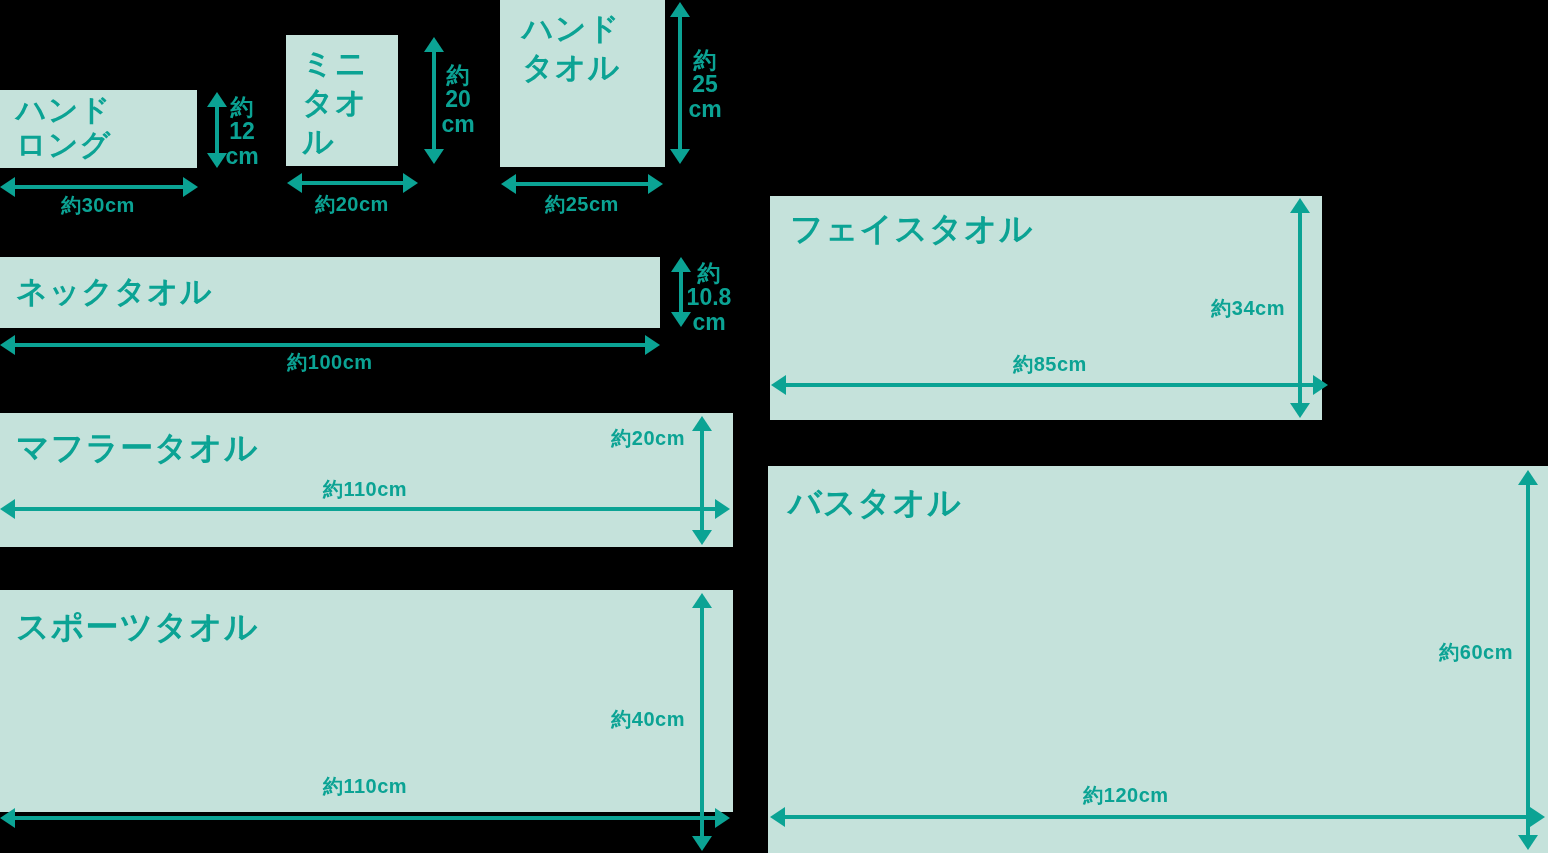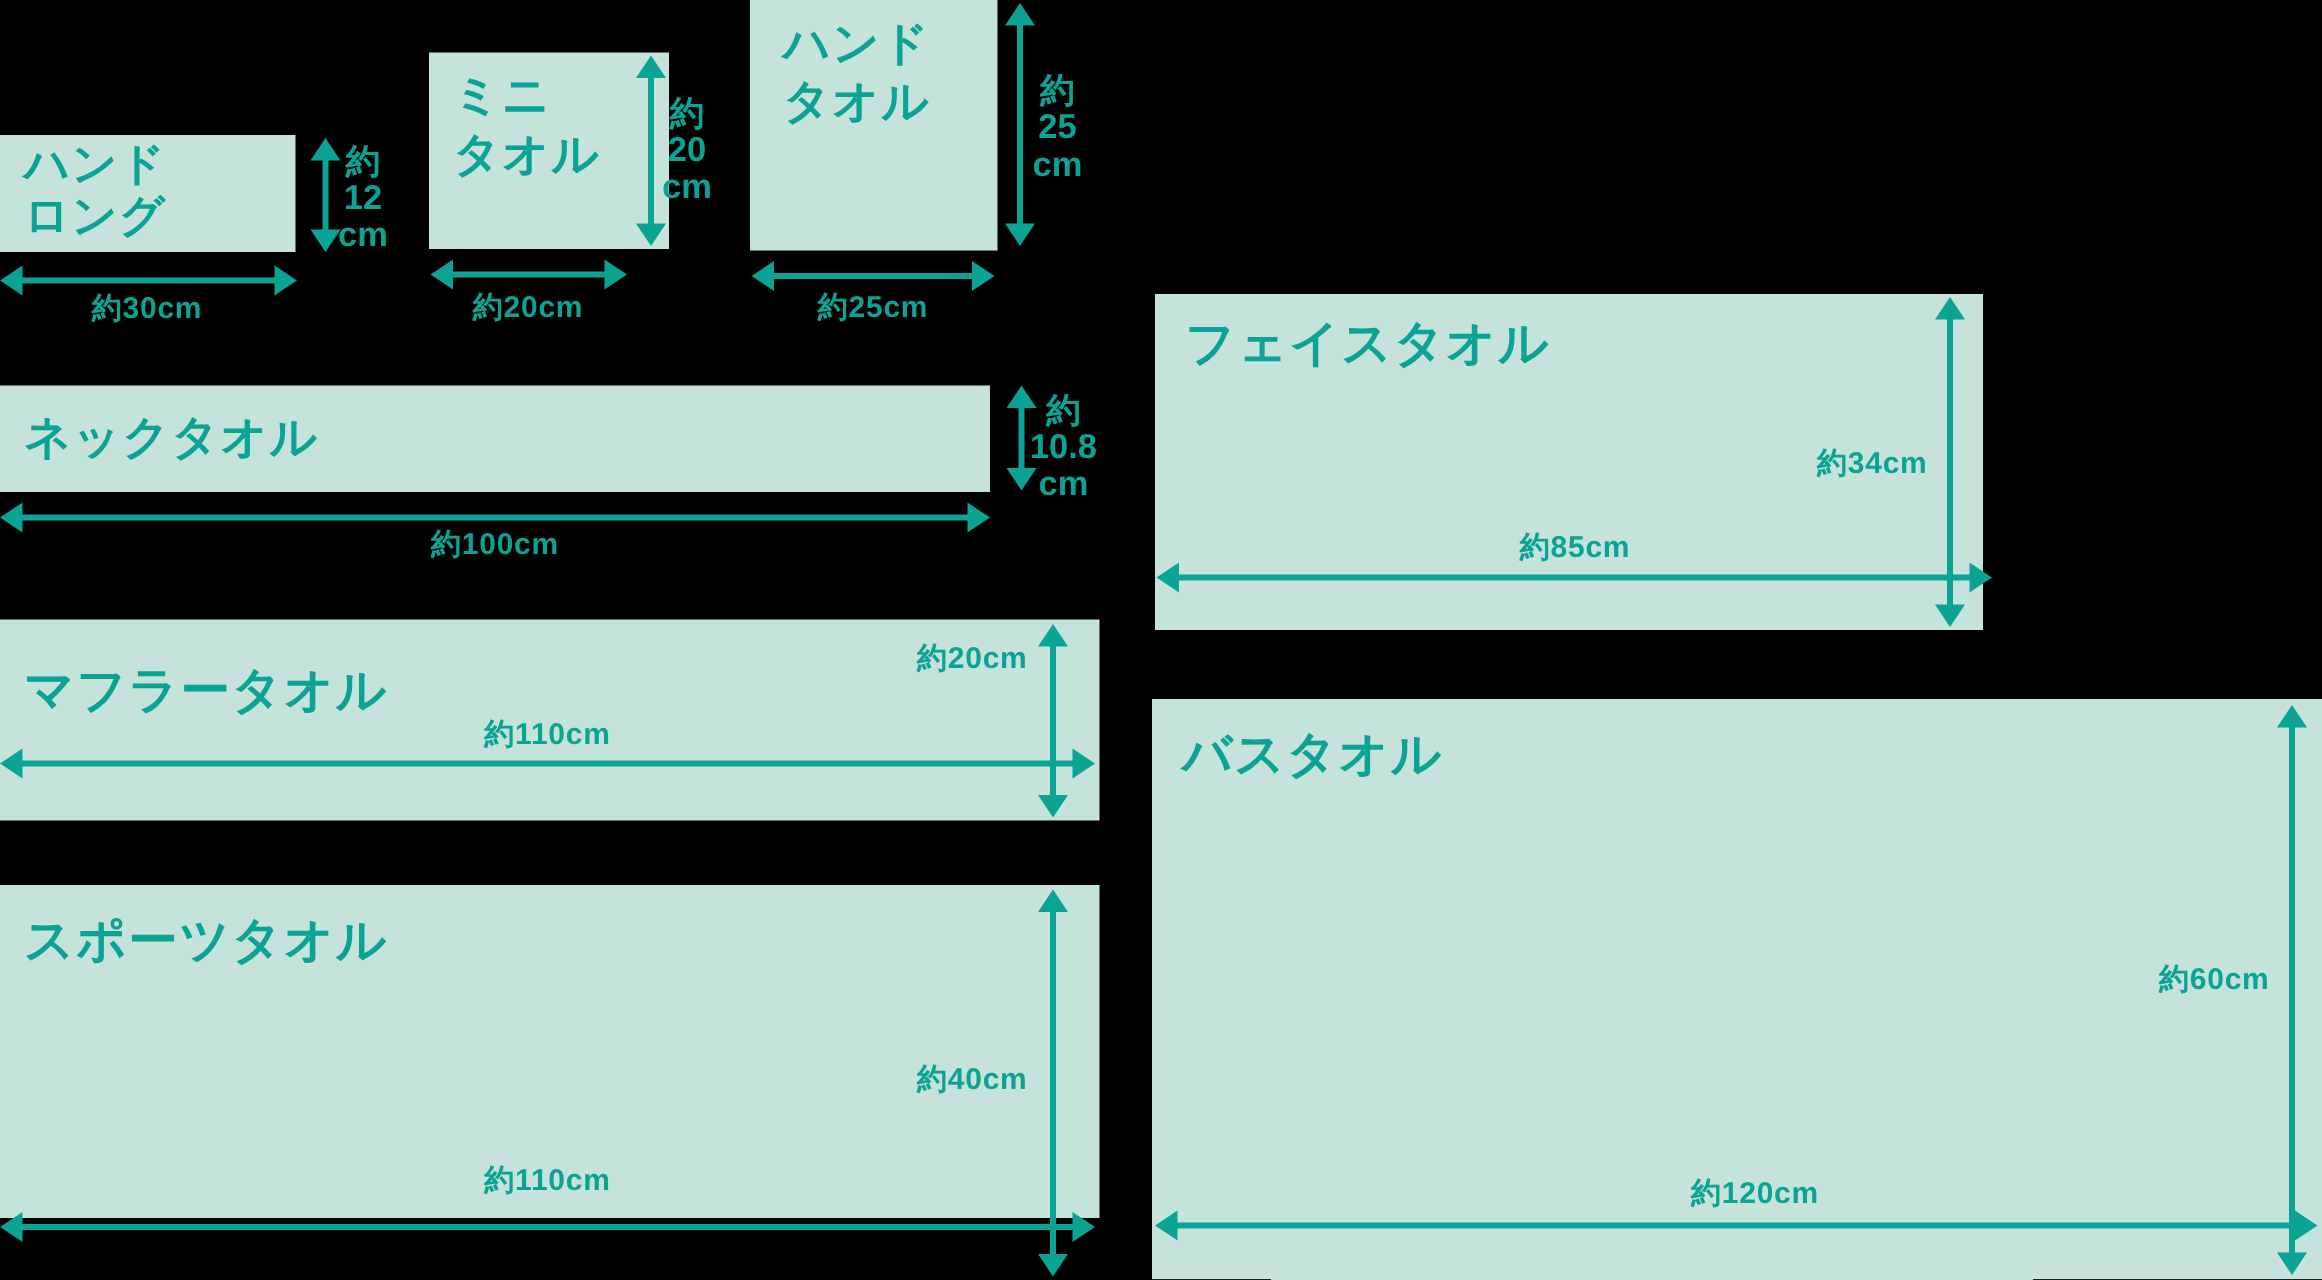--- a/index.html
+++ b/index.html
@@ -56,21 +56,21 @@
     <div class="lab stack" style="left:222px;top:95px;width:40px;">約
 12
 cm</div>
     <div class="arr arr-h" style="left:0;top:177px;width:198px;">
         <i class="ln"></i>
       </div>
     <div class="lab ctr" style="left:28px;top:192px;width:140px;">約30cm</div>
   </div>
 
   <div>
-    <div class="rect" style="left:286px;top:35px;width:160px;height:131px;">
+    <div class="rect" style="left:286px;top:35px;width:112px;height:131px;">
       <span class="name" style="left:16px;top:10px;">ミニ
 タオル</span>
     </div>
     <div class="arr arr-v" style="left:424px;top:37px;height:127px;">
         <i class="ln"></i>
       </div>
     <div class="lab stack" style="left:438px;top:63px;width:40px;">約
 20
 cm</div>
     <div class="arr arr-h" style="left:287px;top:173px;width:131px;">
@@ -121,21 +121,21 @@
       </div>
     <div class="lab rgt" style="left:1153px;top:295px;width:132px;">約34cm</div>
     <div class="arr arr-h" style="left:771px;top:375px;width:557px;">
         <i class="ln"></i>
       </div>
     <div class="lab ctr" style="left:975px;top:351px;width:150px;">約85cm</div>
   </div>
 
   <div>
     <div class="rect" style="left:0;top:413px;width:733px;height:134px;">
-      <span class="name" style="left:16px;top:26px;font-size:33px;">マフラータオル</span>
+      <span class="name" style="left:16px;top:14px;font-size:33px;">マフラータオル</span>
     </div>
     <div class="arr arr-v" style="left:692px;top:416px;height:129px;">
         <i class="ln"></i>
       </div>
     <div class="lab rgt" style="left:553px;top:425px;width:132px;">約20cm</div>
     <div class="arr arr-h" style="left:0;top:499px;width:730px;">
         <i class="ln"></i>
       </div>
     <div class="lab ctr" style="left:290px;top:476px;width:150px;">約110cm</div>
   </div>
@@ -144,21 +144,21 @@
     <div class="rect" style="left:768px;top:466px;width:780px;height:387px;">
       <span class="name" style="left:20px;top:16px;font-size:33px;">バスタオル</span>
     </div>
     <div class="arr arr-v" style="left:1518px;top:470px;height:380px;">
         <i class="ln"></i>
       </div>
     <div class="lab rgt" style="left:1381px;top:639px;width:132px;">約60cm</div>
     <div class="arr arr-h" style="left:770px;top:807px;width:775px;">
         <i class="ln"></i>
       </div>
-    <div class="lab ctr" style="left:1090px;top:782px;width:160px;">約120cm</div>
+    <div class="lab ctr" style="left:1046px;top:782px;width:160px;">約120cm</div>
   </div>
 
   <div>
     <div class="rect" style="left:0;top:590px;width:733px;height:222px;">
       <span class="name" style="left:16px;top:16px;font-size:33px;">スポーツタオル</span>
     </div>
     <div class="arr arr-v" style="left:692px;top:593px;height:258px;">
         <i class="ln"></i>
       </div>
     <div class="lab rgt" style="left:553px;top:706px;width:132px;">約40cm</div>

